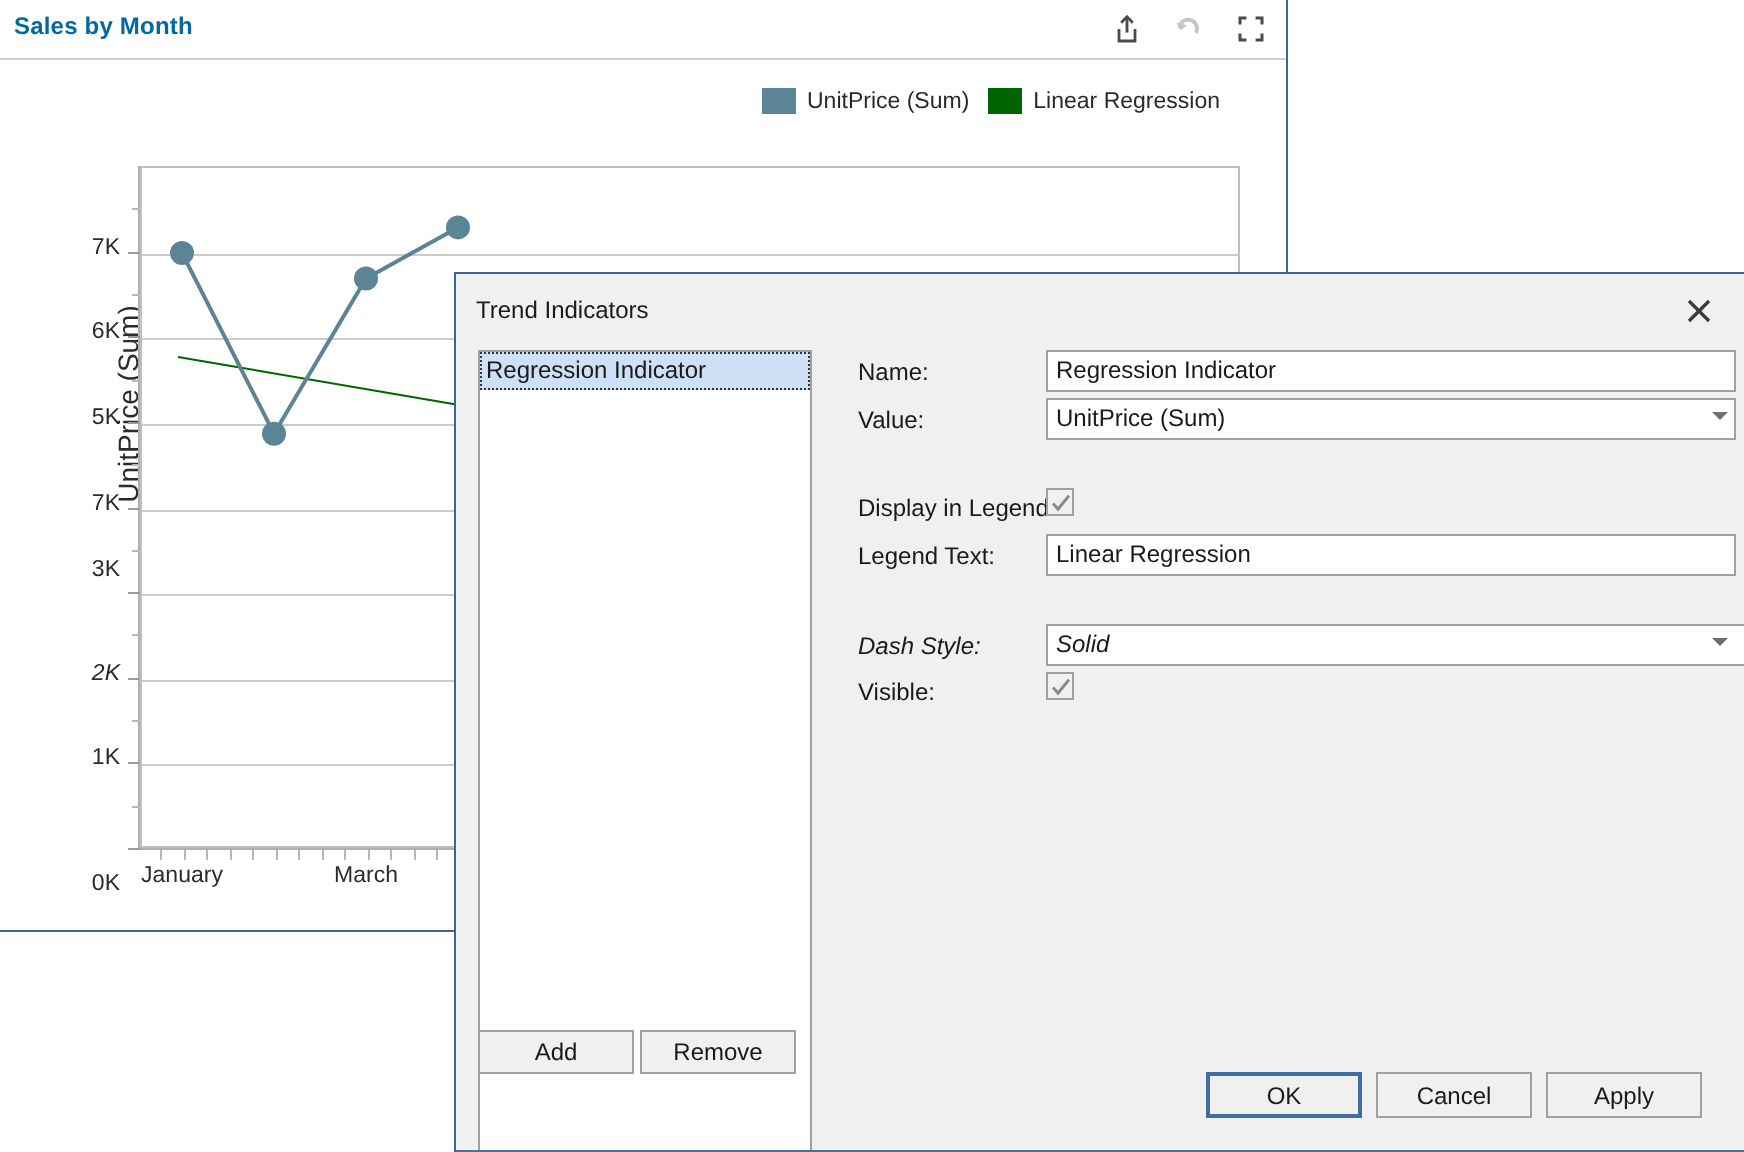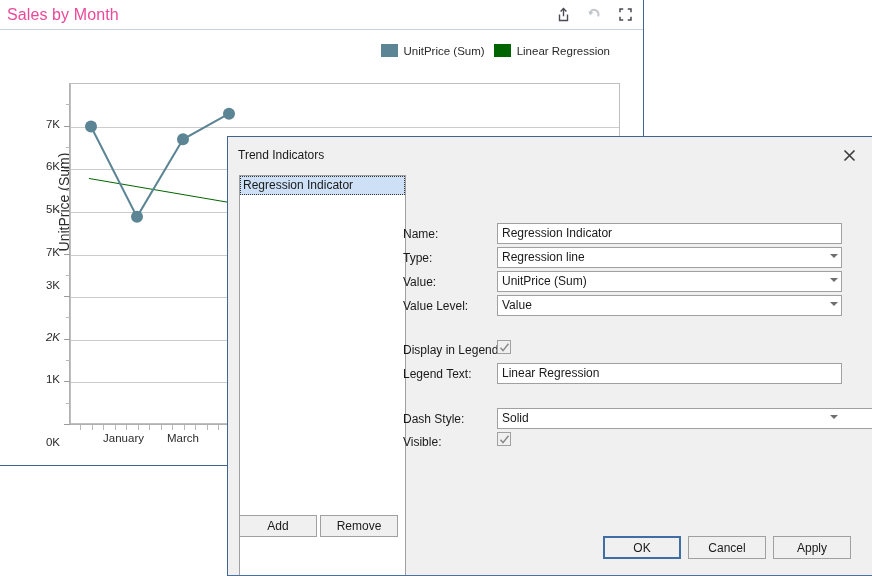--- a/index.html
+++ b/index.html
@@ -20,22 +20,22 @@
     background:#ffffff;
     border:1px solid #41638f;
     border-left:none; border-top:none;
   }
   #chart-titlebar {
     position:absolute; left:0; top:0; width:100%; height:30px;
     border-bottom:1px solid #c9d3e0;
   }
   #chart-title {
     position:absolute; left:7px; top:6px;
-    font-size:16px; font-weight:normal;
-    color:#ec4899;
+    font-size:12px; font-weight:bold;
+    color:#0369a1;
     letter-spacing:.1px;
   }
   #chart-toolbar {
     position:absolute; right:8px; top:4px;
     display:flex; align-items:center; gap:11px;
   }
   .tb-btn {
     width:20px; height:20px;
     display:flex; align-items:center; justify-content:center;
     cursor:pointer;
@@ -124,21 +124,21 @@
   .sq-btn {
     width:78px; height:22px;
     background:#f0f0f0;
     border:1px solid #a0a0a0;
     font-family:"Liberation Sans", sans-serif;
     font-size:12px; color:#1a1a1a;
     cursor:pointer;
   }
 
   
-  #form { position:absolute; left:173px; top:38px; width:445px;margin-top:48px; }
+  #form { position:absolute; left:199px; top:38px; width:445px; }
   .row { position:relative; height:24px; margin-bottom:0px; }
   .flabel {
     position:absolute; left:2px; top:4px;
     font-size:12px; color:#1a1a1a;
   }
   .field {
     position:absolute; left:96px; top:0;
     width:345px; height:21px;
     background:#ffffff;
     border:1px solid #a0a0a0;
@@ -318,21 +318,21 @@
         <div class="x-tick-minor" style="left: 506px;"></div>
         <div class="x-tick-minor" style="left: 517px;"></div>
         <div class="x-tick-minor" style="left: 529px;"></div>
         <div class="x-tick-minor" style="left: 540px;"></div>
         <div class="x-tick-minor" style="left: 552px;"></div>
         <div class="x-tick-minor" style="left: 563px;"></div>
         <div class="x-tick-minor" style="left: 575px;"></div>
         <div class="x-tick-minor" style="left: 586px;"></div>
         <div class="x-tick-minor" style="left: 598px;"></div>
         <div class="x-tick-minor" style="left: 609px;"></div>
-        <div class="x-label" style="left: 64px; width: 80px; text-align: right;">January</div>
+        <div class="x-label" style="left: 51px; width: 80px;">January</div>
         <div class="x-label" style="left: 143px; width: 80px;">March</div>
       </div>
     <svg id="series-svg">
         <line x1="89" y1="104.48000000000002" x2="231" y2="128.77624999999998" stroke="#006400" stroke-width="1"></line>
         <polyline points="91,52.477499999999964 137,142.84249999999997 183,65.26499999999999 229,39.69" fill="none" stroke="#5b8494" stroke-width="2"></polyline>
         <circle cx="91" cy="52.477499999999964" r="6" fill="#5b8494"></circle>
         <circle cx="137" cy="142.84249999999997" r="6" fill="#5b8494"></circle>
         <circle cx="183" cy="65.26499999999999" r="6" fill="#5b8494"></circle>
         <circle cx="229" cy="39.69" r="6" fill="#5b8494"></circle>
       </svg>
@@ -357,59 +357,45 @@
     <button class="sq-btn">Remove</button>
   </div>
 
   <div id="form">
 
     <div class="row" style="height:24px;">
       <span class="flabel">Name:</span>
       <div class="field">Regression Indicator</div>
     </div>
 
-    <div class="row" style="height:24px;">
-      <span class="flabel">Type:</span>
-      <div class="combo-wrap">
-        <div class="field combo" style="left:0;width:345px;">Regression line</div>
-        <span class="caret"></span>
-      </div>
-    </div>
 
     <div class="row" style="height:24px;">
       <span class="flabel">Value:</span>
       <div class="combo-wrap">
         <div class="field combo" style="left:0;width:345px;">UnitPrice (Sum)</div>
         <span class="caret"></span>
       </div>
     </div>
 
-    <div class="row" style="height:24px;">
-      <span class="flabel">Value Level:</span>
-      <div class="combo-wrap">
-        <div class="field combo" style="left:0;width:345px;">Value</div>
-        <span class="caret"></span>
-      </div>
-    </div>
 
     <div class="row" style="height:44px;">
       <span class="flabel" style="top:24px;">Display in Legend:</span>
       <div class="chk" style="top:21px;">
         <svg width="11" height="11" viewBox="0 0 11 11">
           <path d="M1.5 5.8 L4 8.6 L9.5 1.8" fill="none" stroke="#8a8a8a" stroke-width="1.5"></path>
         </svg>
       </div>
     </div>
 
     <div class="row" style="height:24px;">
       <span class="flabel">Legend Text:</span>
       <div class="field">Linear Regression</div>
     </div>
 
-    <div class="row" style="height:44px;">
+    <div class="row" style="height:44px;font-style:italic;">
       <span class="flabel" style="top:25px;">Dash Style:</span>
       <div class="combo-wrap" style="top:21px;">
         <div class="field combo" style="left:0;width:392px;">Solid</div>
         <span class="caret"></span>
       </div>
     </div>
 
 
     <div class="row" style="height:24px;">
       <span class="flabel">Visible:</span>

